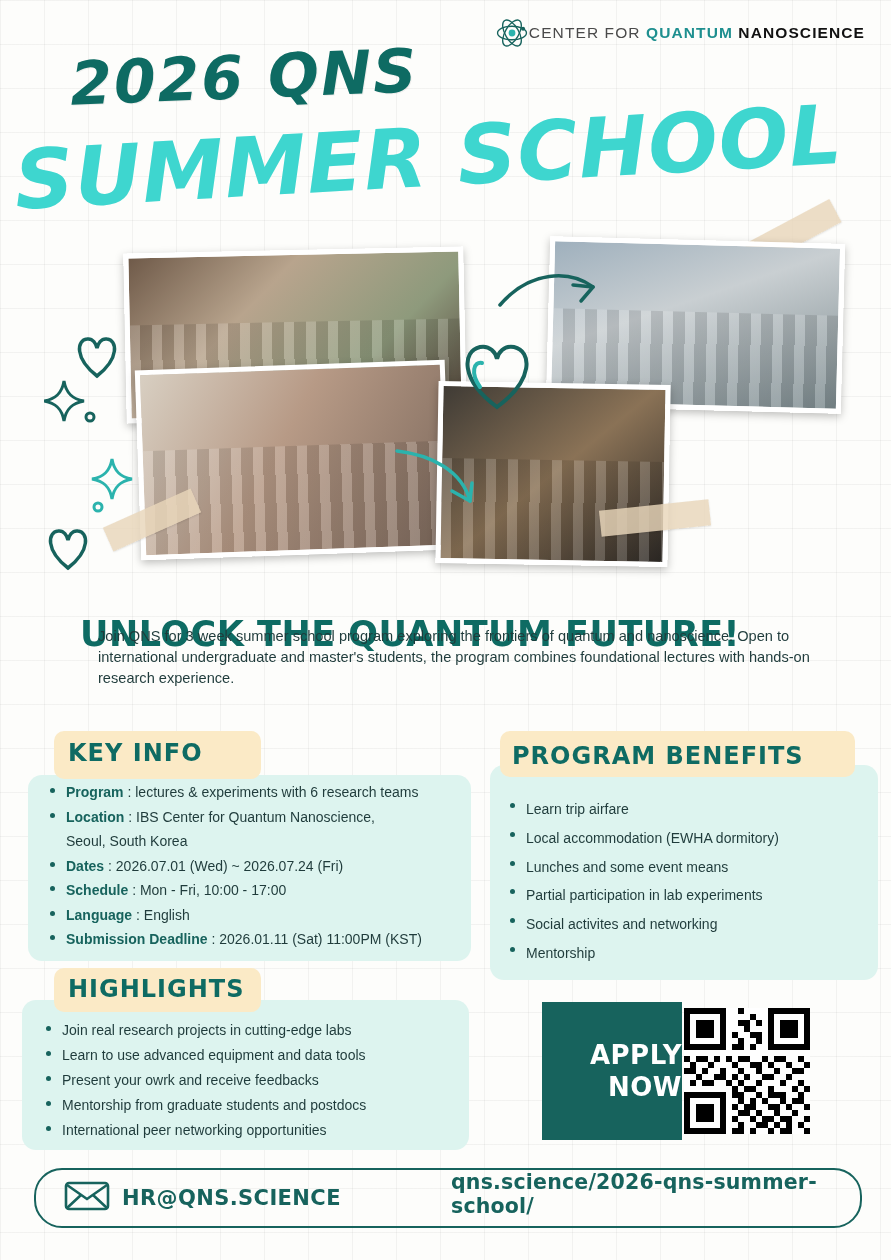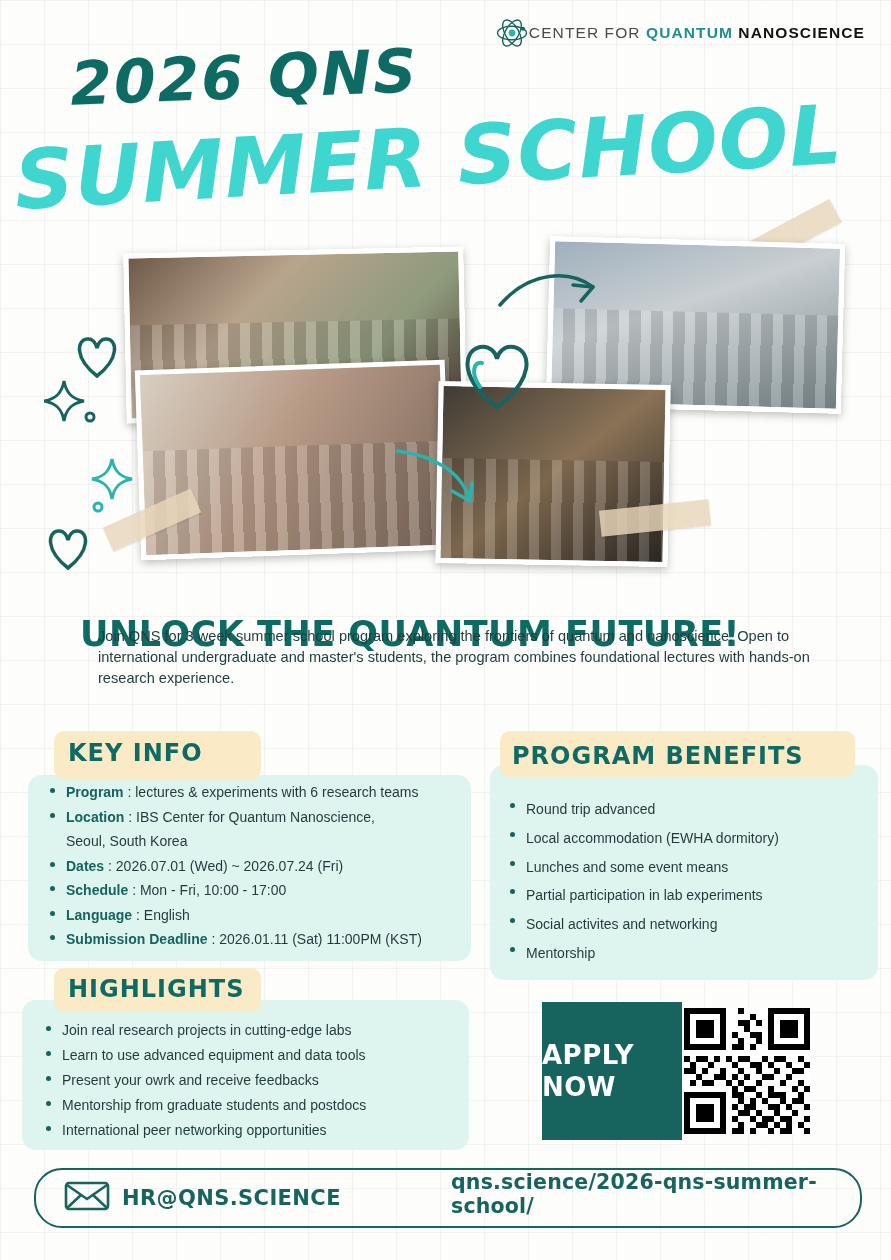--- a/index.html
+++ b/index.html
@@ -198,21 +198,21 @@
     height: 138px;
     background: #17635d;
     color: #ffffff;
     font-family: "DejaVu Sans", sans-serif;
     font-weight: bold;
     font-size: 26px;
     line-height: 32px;
     letter-spacing: 0.5px;
     display: flex;
     flex-direction: column;
-    align-items: flex-start;
+    align-items: flex-end;
     justify-content: center;
     text-align: center;
   }
   .qr {
     position: absolute;
     left: 684px;
     top: 1008px;
     width: 126px;
     height: 126px;
     background: #ffffff;
@@ -334,21 +334,21 @@
     <li><b>Dates</b><span> : 2026.07.01 (Wed) ~ 2026.07.24 (Fri)</span></li>
     <li><b>Schedule</b><span> : Mon - Fri, 10:00 - 17:00</span></li>
     <li><b>Language</b><span> : English</span></li>
     <li><b>Submission Deadline</b><span> : 2026.01.11 (Sat) 11:00PM (KST)</span></li>
   </ul>
 
   <div class="card benefit-card"></div>
   <div class="card-tab benefit-tab"></div>
   <div class="card-title benefit-title">PROGRAM BENEFITS</div>
   <ul class="bullets benefit-list">
-    <li>Round trip advanced</li>
+    <li>Learn trip airfare</li>
     <li>Local accommodation (EWHA dormitory)</li>
     <li>Lunches and some event means</li>
     <li>Partial participation in lab experiments</li>
     <li>Social activites and networking</li>
     <li>Mentorship</li>
   </ul>
 
   <div class="card high-card"></div>
   <div class="card-tab high-tab"></div>
   <div class="card-title high-title">HIGHLIGHTS</div>

